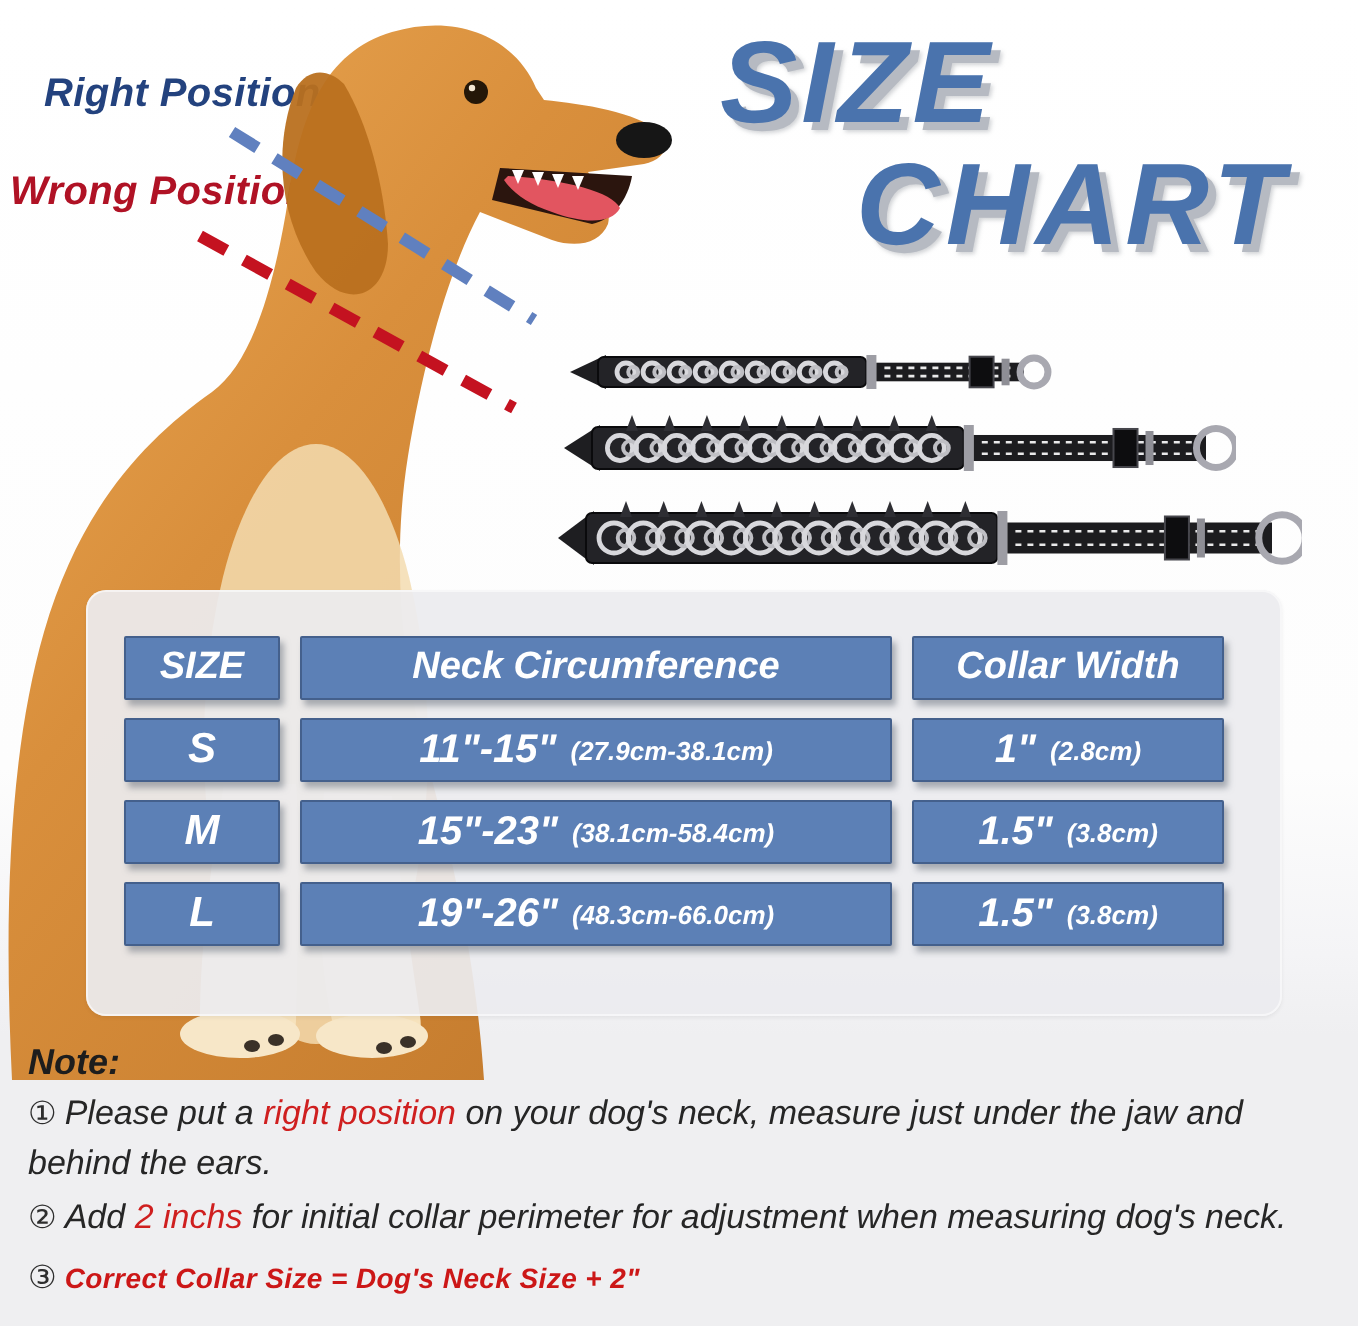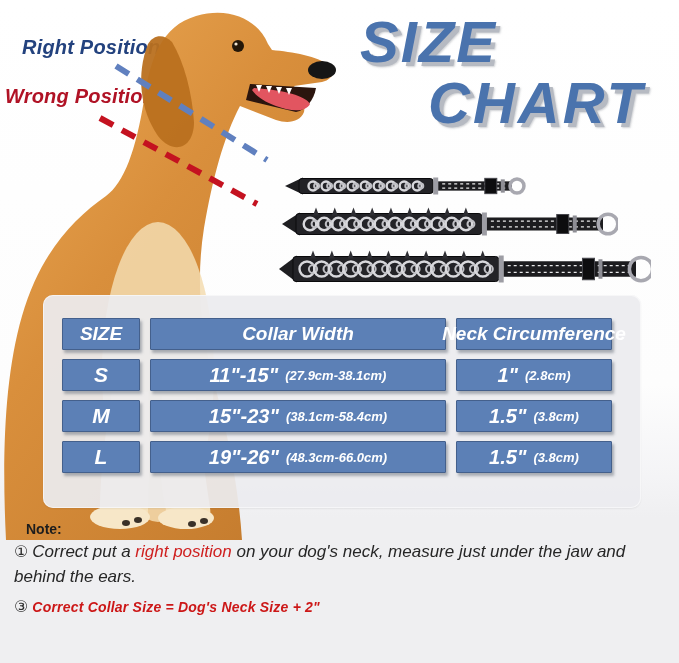--- a/index.html
+++ b/index.html
@@ -32,21 +32,21 @@
     box-shadow:2px 3px 3px rgba(110,116,128,.55);
     color:#fff;font-weight:bold;font-style:italic;
     display:flex;align-items:center;justify-content:center;gap:7px;white-space:nowrap;}
   .cell .big{font-size:20px;}
   .cell .small{font-size:13px;text-align:right;}
   .cell.hdr{font-size:19px;}
   .cell.sz{font-size:21px;}
 
   
   .notes{position:absolute;left:14px;top:521px;width:652px;color:#262626;}
-  .notes .note-label{font-size:14px;font-weight:bold;color:#1d1d1d;margin:0 0 3px 12px;}
+  .notes .note-label{font-style:italic;font-size:18px;font-weight:bold;color:#1d1d1d;margin:0 0 3px 0;}
   .note{font-style:italic;font-size:17px;line-height:1.47;margin:0 0 2px 0;}
   .note .marker{font-style:normal;font-family:"DejaVu Sans",sans-serif;color:#2e2e2e;font-size:16px;margin-right:4px;}
   .note .hl{color:#cf1f1f;}
   .note.formula{margin-top:5px;}
   .note.formula .formula-text{color:#cc1717;font-weight:bold;font-size:14px;letter-spacing:.2px;}
 </style>
 </head>
 <body>
 
 <div class="stage">
@@ -231,24 +231,24 @@
         <rect x="321.46500000000003" y="16.25" width="4" height="19.5" fill="#8e8e95"></rect>
         <circle cx="364" cy="26" r="11.625" fill="none" stroke="#a8a8b0" stroke-width="3.5"></circle>
       </svg>
     </div>
 
   <div class="size-table" style="z-index:3;">
     <div class="cell hdr">
         <span>SIZE</span>
       </div>
     <div class="cell hdr">
+        <span>Neck Circumference</span>
+      </div>
+    <div class="cell hdr">
         <span>Collar Width</span>
-      </div>
-    <div class="cell hdr">
-        <span>Neck Circumference</span>
       </div>
 
     <div class="cell sz">
         <span>S</span>
       </div>
     <div class="cell">
       <span class="big">11"-15"</span>
       <span class="small">(27.9cm-38.1cm)</span>
       </div>
     <div class="cell">
@@ -276,17 +276,18 @@
       <span class="small">(48.3cm-66.0cm)</span>
       </div>
     <div class="cell">
       <span class="big">1.5"</span>
       <span class="small">(3.8cm)</span>
       </div>
   </div>
 
   <div class="notes" style="z-index:4;">
     <p class="note-label">Note:</p>
-    <p class="note"><span class="marker">①</span><span>Correct put a </span><span class="hl">right position</span><span> on your dog's neck, measure just under the jaw and behind the ears.</span></p>
+    <p class="note"><span class="marker">①</span><span>Please put a </span><span class="hl">right position</span><span> on your dog's neck, measure just under the jaw and behind the ears.</span></p>
+    <p class="note"><span class="marker">②</span><span>Add </span><span class="hl">2 inchs</span><span> for initial collar perimeter for adjustment when measuring dog's neck.</span></p>
     <p class="note formula"><span class="marker">③</span><span class="formula-text">Correct Collar Size = Dog's Neck Size + 2"</span></p>
   </div>
 
 </div>
 
 </body></html>

